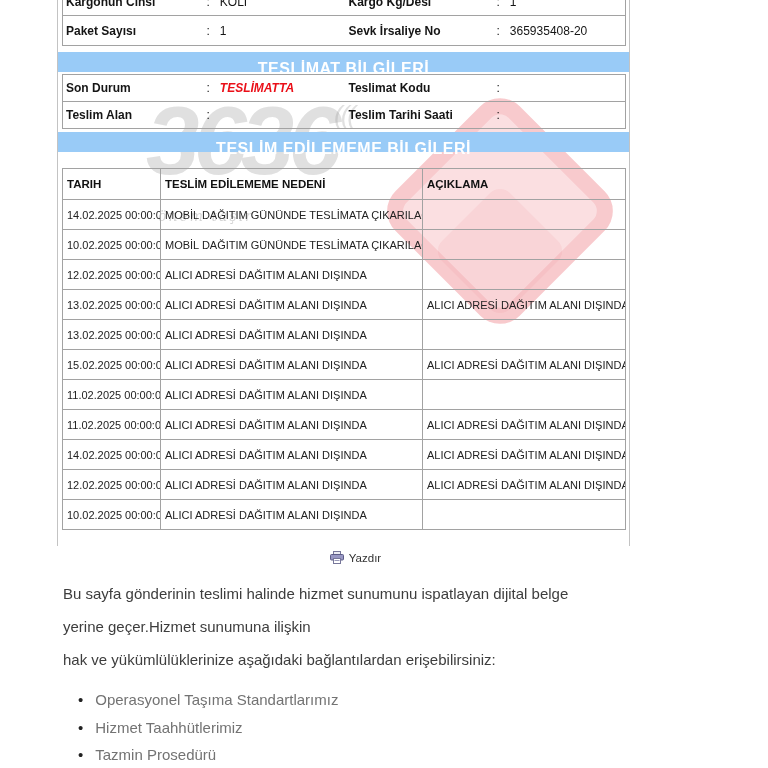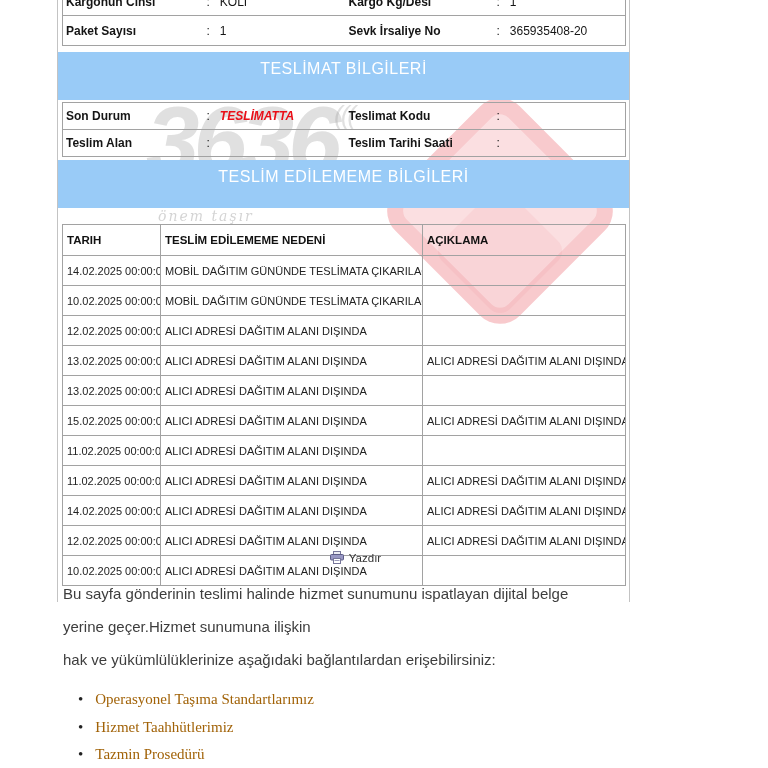--- a/index.html
+++ b/index.html
@@ -52,22 +52,22 @@
     height:28px; padding:0 0 0 3px; font-size:12px; color:#151515;
     vertical-align:middle; overflow:hidden; white-space:nowrap;
   }
   .tbl2 td { height:27px; }
   .info-tbl td.lbl { font-weight:bold; }
   .valwrap { display:flex; align-items:center; gap:10px; }
   .colon { color:#151515; }
   .status-red { color:#ea0f18; font-weight:bold;font-style:italic; }
 
   .banner {
-    height:48px; line-height:34px; background:#99cbf7;
-    color:#ffffff; font-weight:normal; font-size:16px; text-align:center;
+    height:20px; line-height:34px; background:#99cbf7;
+    color:#ffffff; font-weight:bold; font-size:16px; text-align:center;
     letter-spacing:0.5px;
   }
   .banner-1 { margin:6px 0 2px 0; }
   .banner-2 { margin:3px 0 2px 0; }
 
   .data-tbl { width:563px; margin:16px 4px; }
   .data-tbl th, .data-tbl td {
     border:1px solid #a2a2a2; vertical-align:middle;
     overflow:hidden; white-space:nowrap;
   }
@@ -90,21 +90,21 @@
 
   
   .footer-text {
     position:absolute; left:63px; top:577px; width:620px; z-index:2;
     font-size:15px; color:#3d3d3d; line-height:33px;
   }
   .footer-links {
     position:absolute; left:78px; top:686px; z-index:2;
     font-size:15px; line-height:27.5px;
   }
-  .flink { display:block; color:#a16207; cursor:pointer;font-family:Liberation Serif, serif; }
+  .flink { display:block; color:#737373; cursor:pointer; }
   .flink::before { content:"\2022"; color:#222; margin-right:12px; }
 </style>
 </head>
 <body>
 
 <div class="wm-layer">
   <div class="wm-diamond"></div>
   <div class="wm-diamond-inner"></div>
   <div class="wm-number">3636</div>
   <div class="wm-waves">(((</div>

